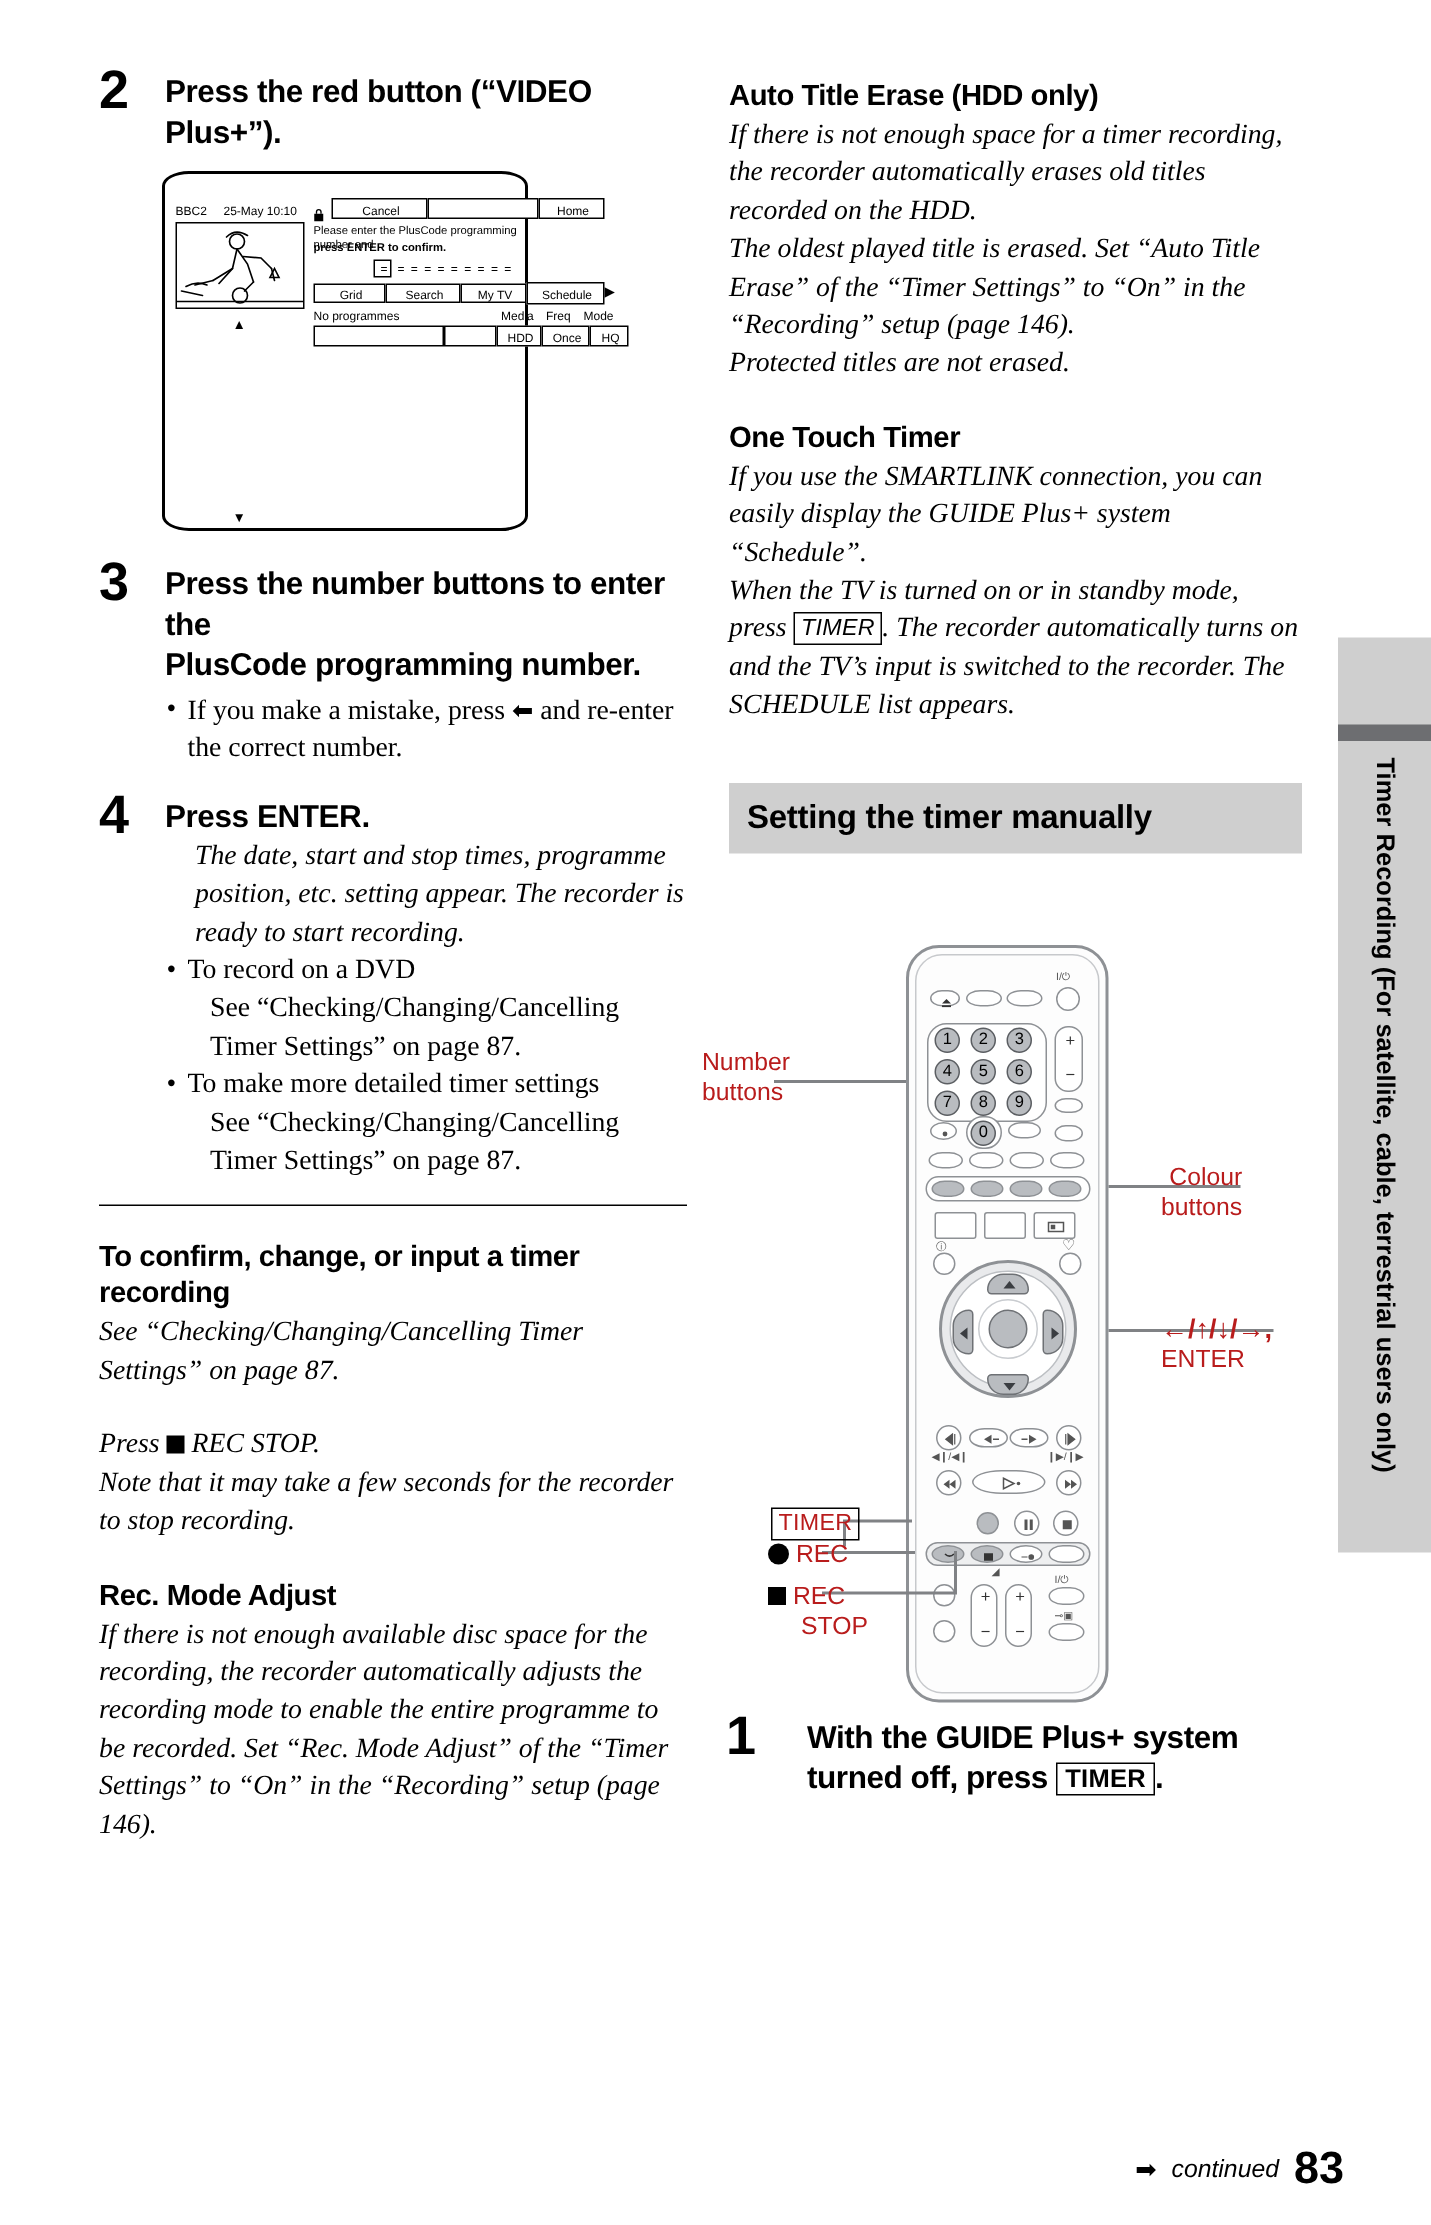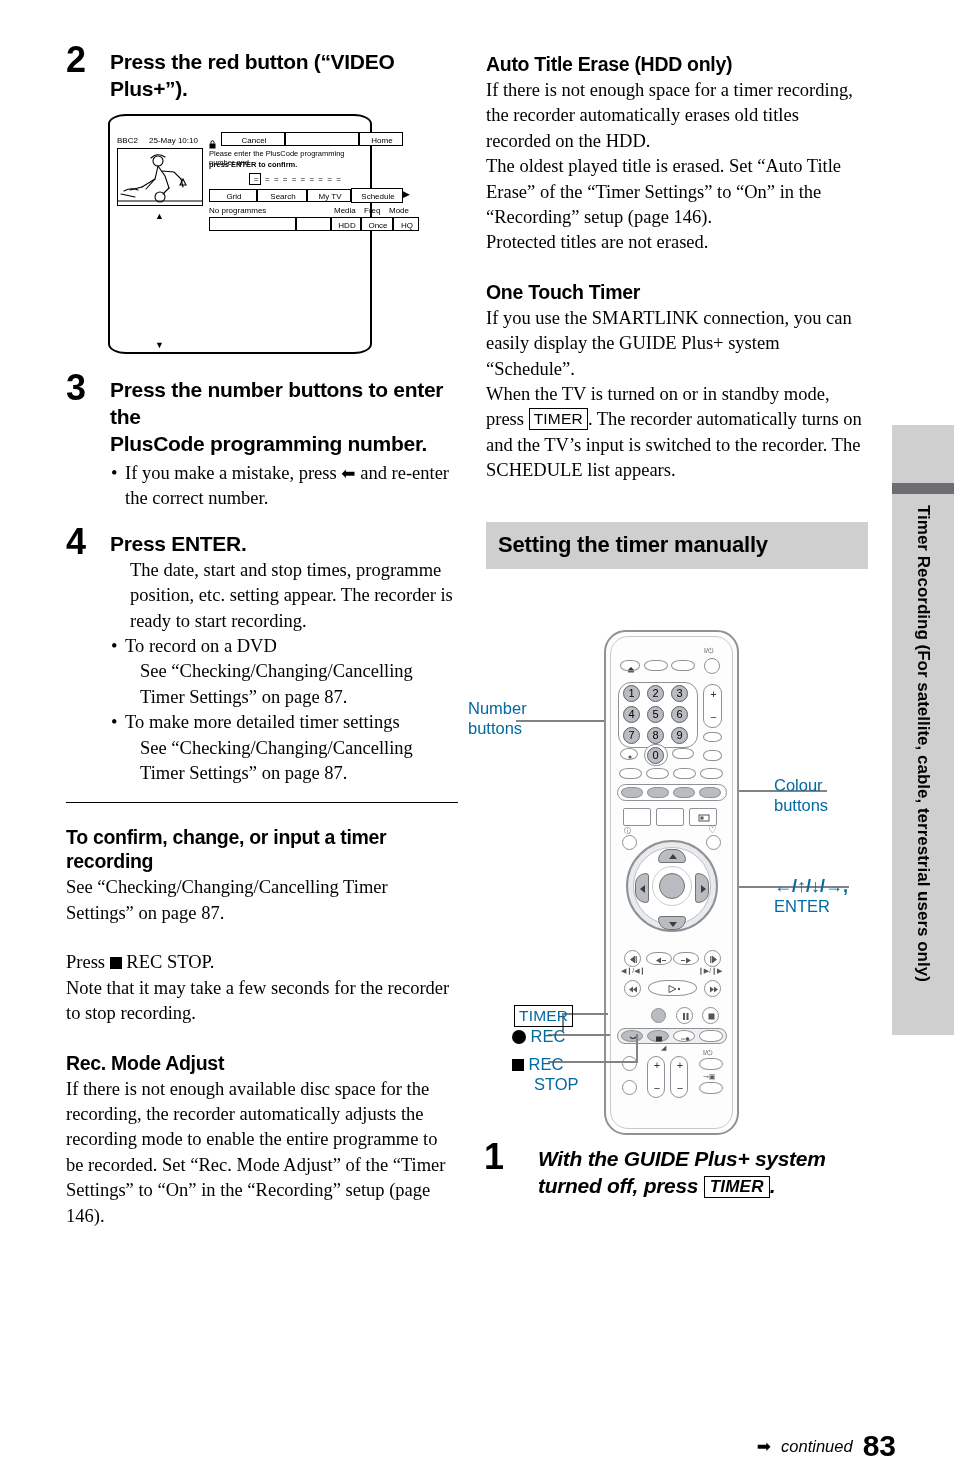--- a/index.html
+++ b/index.html
@@ -14,21 +14,21 @@
   }
   .page { position: relative; width:954px; height:1483px; }
 
   
   .col-left  { position:absolute; left:66px;  top:40px;  width:392px; }
   .col-right { position:absolute; left:486px; top:52px;  width:382px; }
 
   p.body, .body {
     font-family:"Liberation Serif", serif;
     font-size:18.5px; line-height:25.4px;
-    margin:0; text-align:left;
+    margin:0; text-align:left;font-style:italic;
   }
   h3.sub {
     font-family:"Liberation Sans", sans-serif;
     font-weight:bold; font-size:19.5px; line-height:24px;
     margin:0 0 2px 0; letter-spacing:-0.3px;
   }
 
   
   .step { position:relative; padding-left:44px; }
   .step .num {
@@ -72,21 +72,21 @@
     font-family:"Liberation Sans", sans-serif;
     font-size:15.5px; line-height:15.5px;
     padding:2px 4px 2.5px 4px;
     vertical-align:1px; white-space:nowrap;
     letter-spacing:0.2px;
   }
   .sq { display:inline-block; width:12px; height:12px; background:#000; vertical-align:-1px; }
   .cir { display:inline-block; width:14px; height:14px; background:#000; border-radius:50%; vertical-align:-2px; }
 
   
-  .tvfig { position:relative; width:264px; height:240px; margin:12px 0 0 42px; }
+  .tvfig { position:relative; width:244px; height:240px; margin:12px 0 0 42px; }
   .tv-outer {
     position:absolute; inset:0; border:2.2px solid #000;
     border-radius:18px/10px; background:#fff;
   }
   .tv-inner { position:absolute; left:5px; top:5px; right:5px; bottom:5px; }
   .tvrow { position:absolute; font-family:"Liberation Sans", sans-serif; }
   .tvbox { position:absolute; border:1px solid #000; background:#fff; }
   .t8 { font-size:8px; line-height:9px; }
   .t75 { font-size:7.5px; line-height:8.5px; }
 
@@ -132,21 +132,21 @@
   }
   .dp-center-ring{
     position:absolute; width:40px; height:40px; border-radius:50%;
     border:1.3px solid #c9ccd0;
   }
   .tinytxt { position:absolute; font-family:"Liberation Sans", sans-serif; font-size:7px; color:#555; }
 
   .callout-line { position:absolute; background:#808285; }
   .lbl {
     position:absolute; font-family:"Liberation Sans", sans-serif;
-    font-size:16.5px; line-height:20px; color:#0369a1;
+    font-size:16.5px; line-height:20px; color:#b91c1c;
   }
 
   
   .sidetab {
     position:absolute; right:0; top:425px; width:62px; height:610px;
     background:#cfcfcf;
   }
   .sidetab .bar { position:absolute; left:0; top:58px; width:62px; height:11px; background:#6d6e71; }
   .sidetab .vtxt {
     position:absolute; left:0; top:78px; width:610px; height:62px;
@@ -517,21 +517,21 @@
     <div class="callout-line" style="left:78px; top:383px; width:44px; height:1.6px;"></div>
     <div class="callout-line" style="left:76px; top:383px; width:1.6px; height:18px;"></div>
     <div class="callout-line" style="left:62px; top:404px; width:62px; height:1.6px;"></div>
     <div class="callout-line" style="left:150px; top:404px; width:1.6px; height:28px;"></div>
     <div class="callout-line" style="left:62px; top:431px; width:90px; height:1.6px;"></div>
 
     <div class="lbl" style="left:-18px; top:68px;">
       <div>Number</div>
       <div>buttons</div>
     </div>
-    <div class="lbl" style="left:288px; top:145px;">
+    <div class="lbl" style="left:288px; top:145px;text-align:right;">
       <div>Colour</div>
       <div>buttons</div>
     </div>
     <div class="lbl" style="left:288px; top:246px;">
       <div style="font-weight:bold; font-size:18px;">←/↑/↓/→,</div>
       <div>ENTER</div>
     </div>
     <div class="lbl" style="left:28px; top:375px;">
       <span class="keycap">TIMER</span>
     </div>
@@ -543,21 +543,21 @@
       <div>
         <span class="sq"></span>
         <span>REC</span>
       </div>
       <div style="padding-left:22px;">STOP</div>
     </div>
   </div>
 
   <div class="step" style="position:absolute; left:486px; top:1145px; width:390px;">
     <div class="num" style="left:-2px;">1</div>
-    <div class="head" style="padding-left:8px;font-style:italic;"><span>With the GUIDE Plus+ system turned off, press </span><span class="keycap" style="font-size:17px; padding:2px 5px;">TIMER</span><span>.</span></div>
+    <div class="head" style="padding-left:8px;"><span>With the GUIDE Plus+ system turned off, press </span><span class="keycap" style="font-size:17px; padding:2px 5px;">TIMER</span><span>.</span></div>
   </div>
 
   <div class="sidetab">
     <div class="bar"></div>
     <div class="vtxt">Timer Recording (For satellite, cable, terrestrial users only)</div>
   </div>
 
   <div class="footer">
     <span class="arw">➡</span>
     <span class="cont">continued</span>

